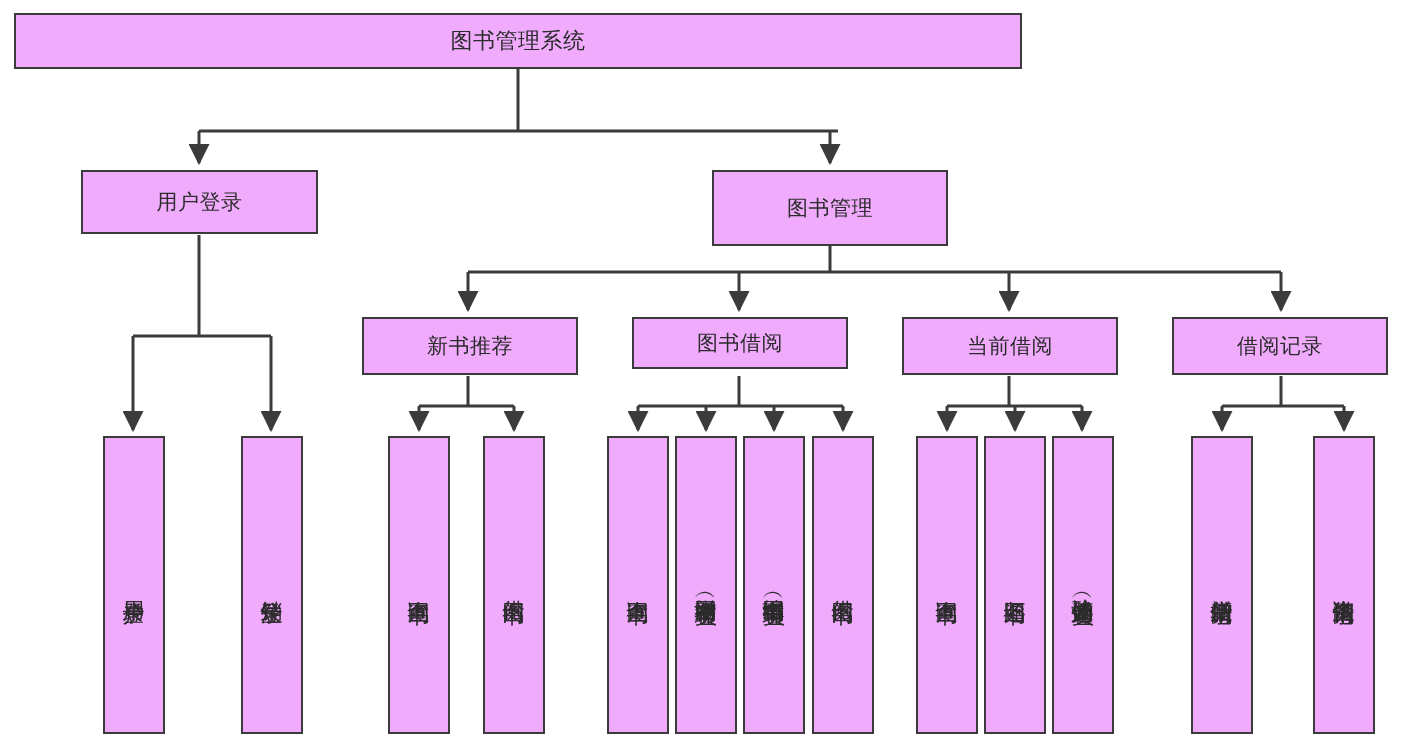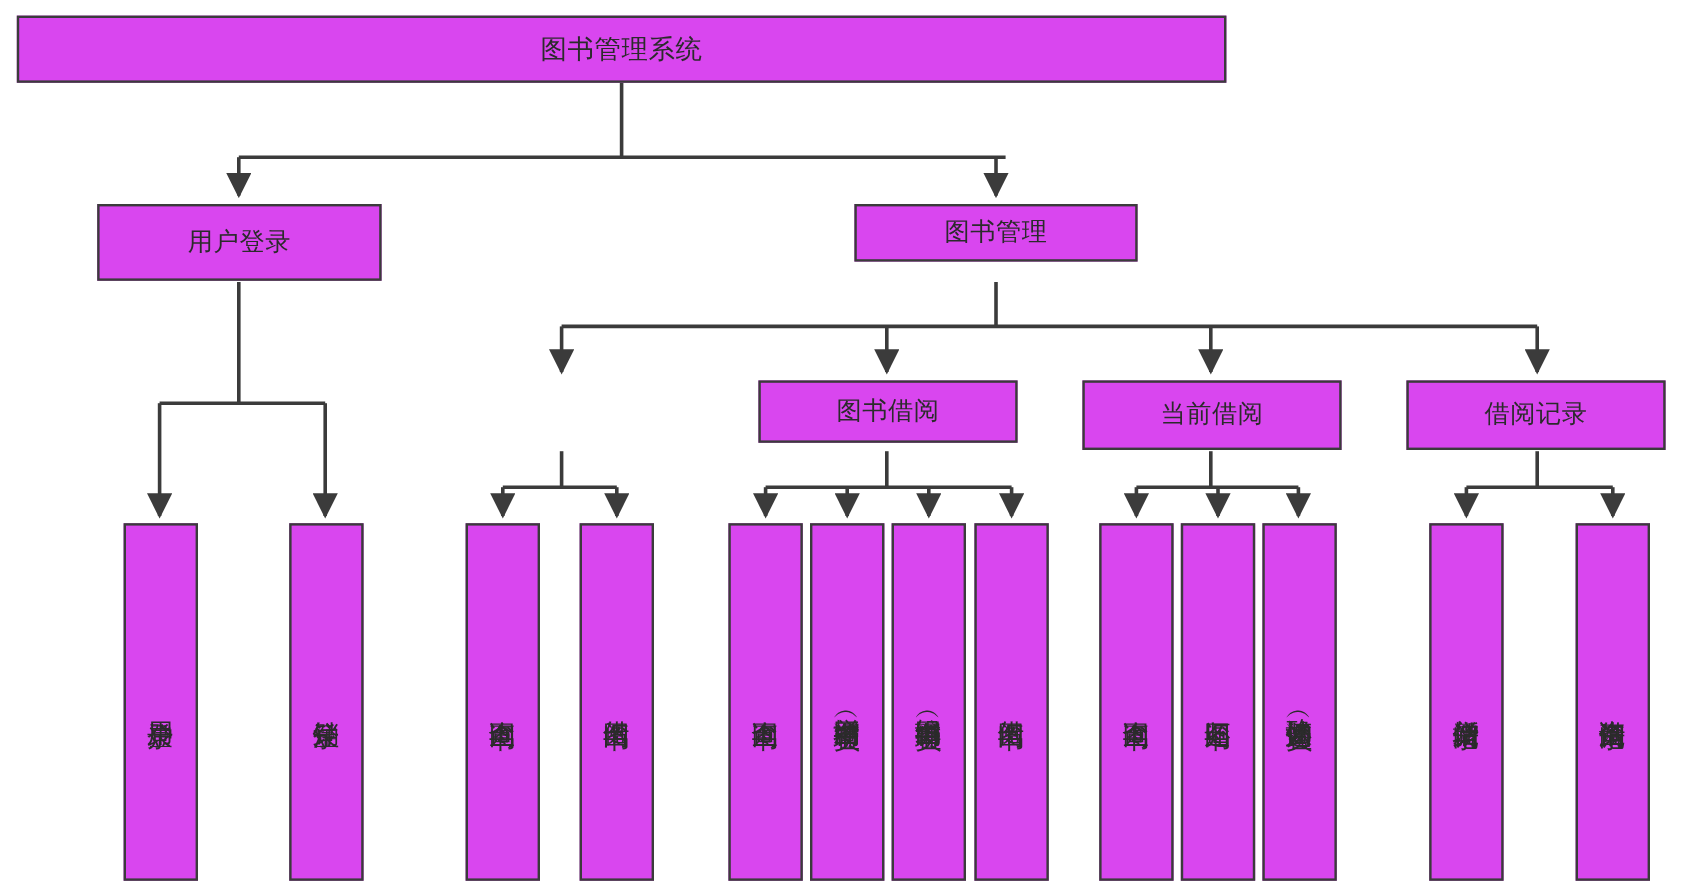--- a/index.html
+++ b/index.html
@@ -23,21 +23,21 @@
     position: absolute;
     left: 0;
     top: 0;
     width: 1405px;
     height: 747px;
     pointer-events: none;
   }
   .node {
     position: absolute;
     box-sizing: border-box;
-    background: #d946ef;
+    background: #f0abfc;
     border: 2px solid #3b3b3b;
     display: flex;
     align-items: center;
     justify-content: center;
     color: #2b2b2b;
   }
   .node-label {
     display: block;
     text-align: center;
     line-height: 1.16;
@@ -126,24 +126,27 @@
     </g>
   </svg>
 
   <div class="node root horizontal" style="left:14px; top:13px; width:1008px; height:56px;">
     <span class="node-label">图书管理系统</span>
   </div>
 
   <div class="node horizontal" style="left:81px; top:170px; width:237px; height:64px;">
     <span class="node-label">用户登录</span>
   </div>
-  <div class="node horizontal" style="left:712px; top:170px; width:236px; height:48px;">
+  <div class="node horizontal" style="left:712px; top:170px; width:236px; height:76px;">
     <span class="node-label">图书管理</span>
   </div>
 
+  <div class="node horizontal" style="left:362px; top:317px; width:216px; height:58px;">
+    <span class="node-label">新书推荐</span>
+  </div>
   <div class="node horizontal" style="left:632px; top:317px; width:216px; height:52px;">
     <span class="node-label">图书借阅</span>
   </div>
   <div class="node horizontal" style="left:1172px; top:317px; width:216px; height:58px;">
     <span class="node-label">借阅记录</span>
   </div>
   <div class="node horizontal" style="left:902px; top:317px; width:216px; height:58px;">
     <span class="node-label">当前借阅</span>
   </div>
 

